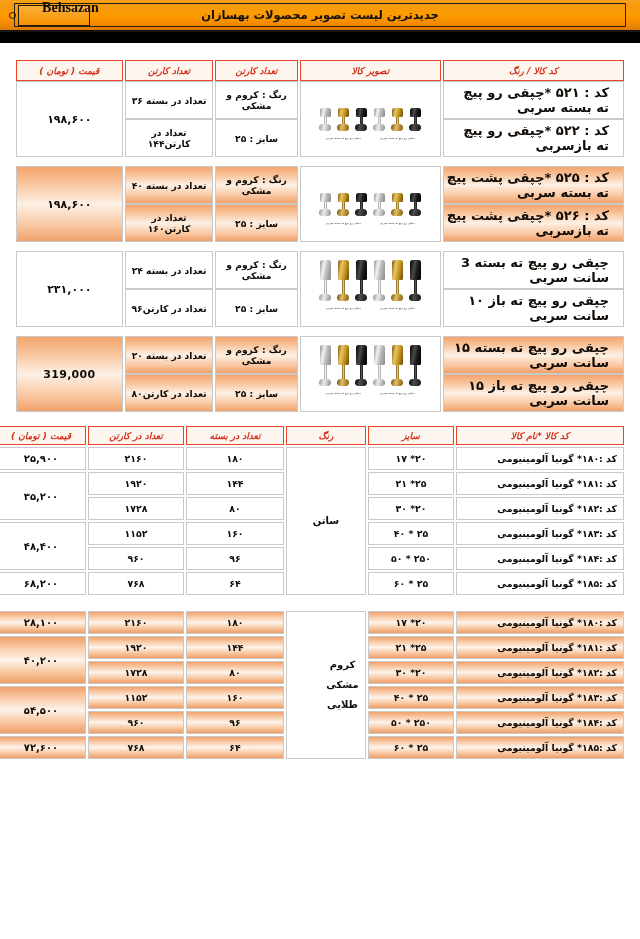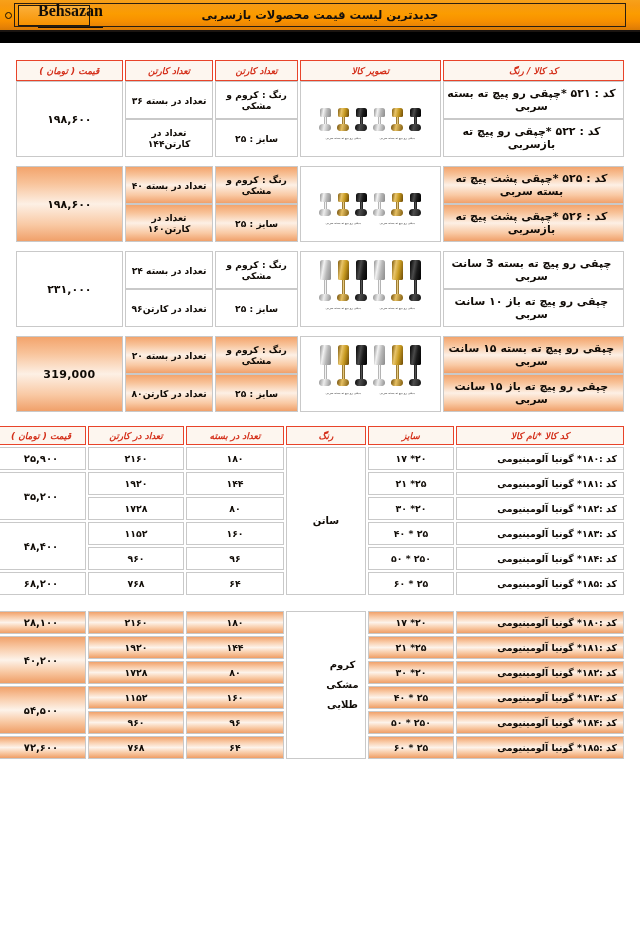--- a/index.html
+++ b/index.html
@@ -55,26 +55,26 @@
     border: 1.5px solid #231a0f;
     background: linear-gradient(to bottom, #fbb03b, #f79200);
     display: flex;
     align-items: center;
     justify-content: center;
     gap: 2px;
     padding: 0 3px;
   }
   .logo-text {
     font-family: "Liberation Serif", "DejaVu Serif", serif;
-    font-size: 16px;
+    font-size: 14px;
     font-weight: 700;
     color: #120d07;
     line-height: 1;
     border-bottom: 1.5px solid #120d07;
-    padding-bottom: 8px;
+    padding-bottom: 15px;
     margin-left: 24px;
   }
   .logo-mark {
     width: 7px; height: 7px;
     border: 1.6px solid #120d07;
     border-radius: 50%;
     flex: none;
   }
   .banner-underbar {
     width: 640px;
@@ -115,21 +115,21 @@
     border: 1px solid #c9c9c9;
     background: #ffffff;
     height: 38px;
   }
   .t1 tr.tinted td {
     background: linear-gradient(to bottom,
       #f3a46c 0%, #f8c39a 22%, #fdf0e5 50%, #f9c9a4 78%, #f0a06a 100%);
   }
   .t1 td.imgcell, .t1 tr.tinted td.imgcell { background: #ffffff; }
   .t1 td.pricecell { font-size: 11px; letter-spacing: .3px; }
-  .t1 td.namecell { text-align: center; padding-right: 7px; font-size: 11px; }
+  .t1 td.namecell { text-align: right; padding-right: 14px; font-size: 13px; }
   .t1 td.blockcell { font-size: 9.2px; }
 
   
   .photo {
     display: flex;
     align-items: flex-end;
     justify-content: center;
     gap: 3px;
     height: 62px;
     padding-bottom: 10px;
@@ -204,21 +204,21 @@
     direction: ltr;
   }
 </style>
 </head>
 <body>
 
 <div class="page">
 
   <div class="banner">
     <div class="banner-inner"></div>
-    <div class="banner-title">جدیدترین لیست قیمت محصولات بازسربی</div>
+    <div class="banner-title">جدیدترین لیست تصویر محصولات بهسازان</div>
     <div class="logo-box">
       <span class="logo-text">Behsazan</span>
       <span class="logo-mark"></span>
     </div>
   </div>
   <div class="banner-underbar"></div>
 
   <div class="t1wrap">
     <table class="t1">
       <colgroup>

